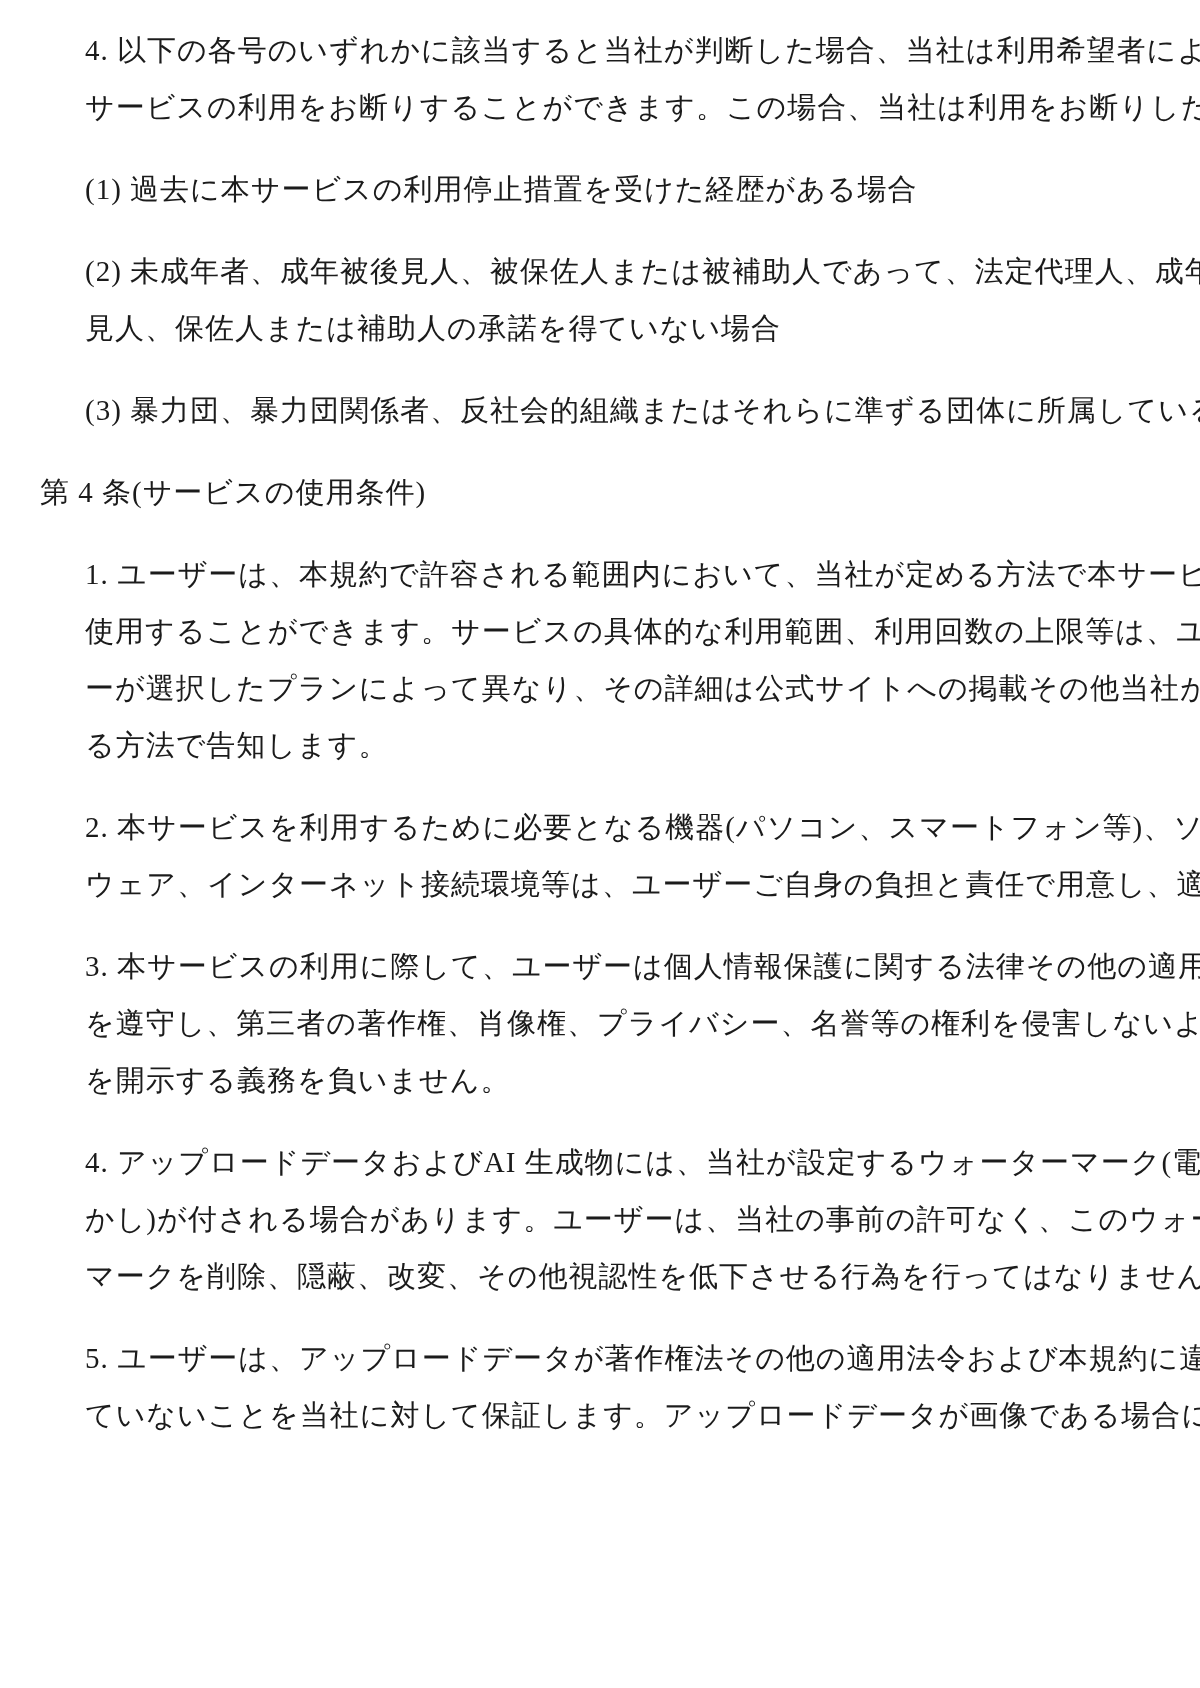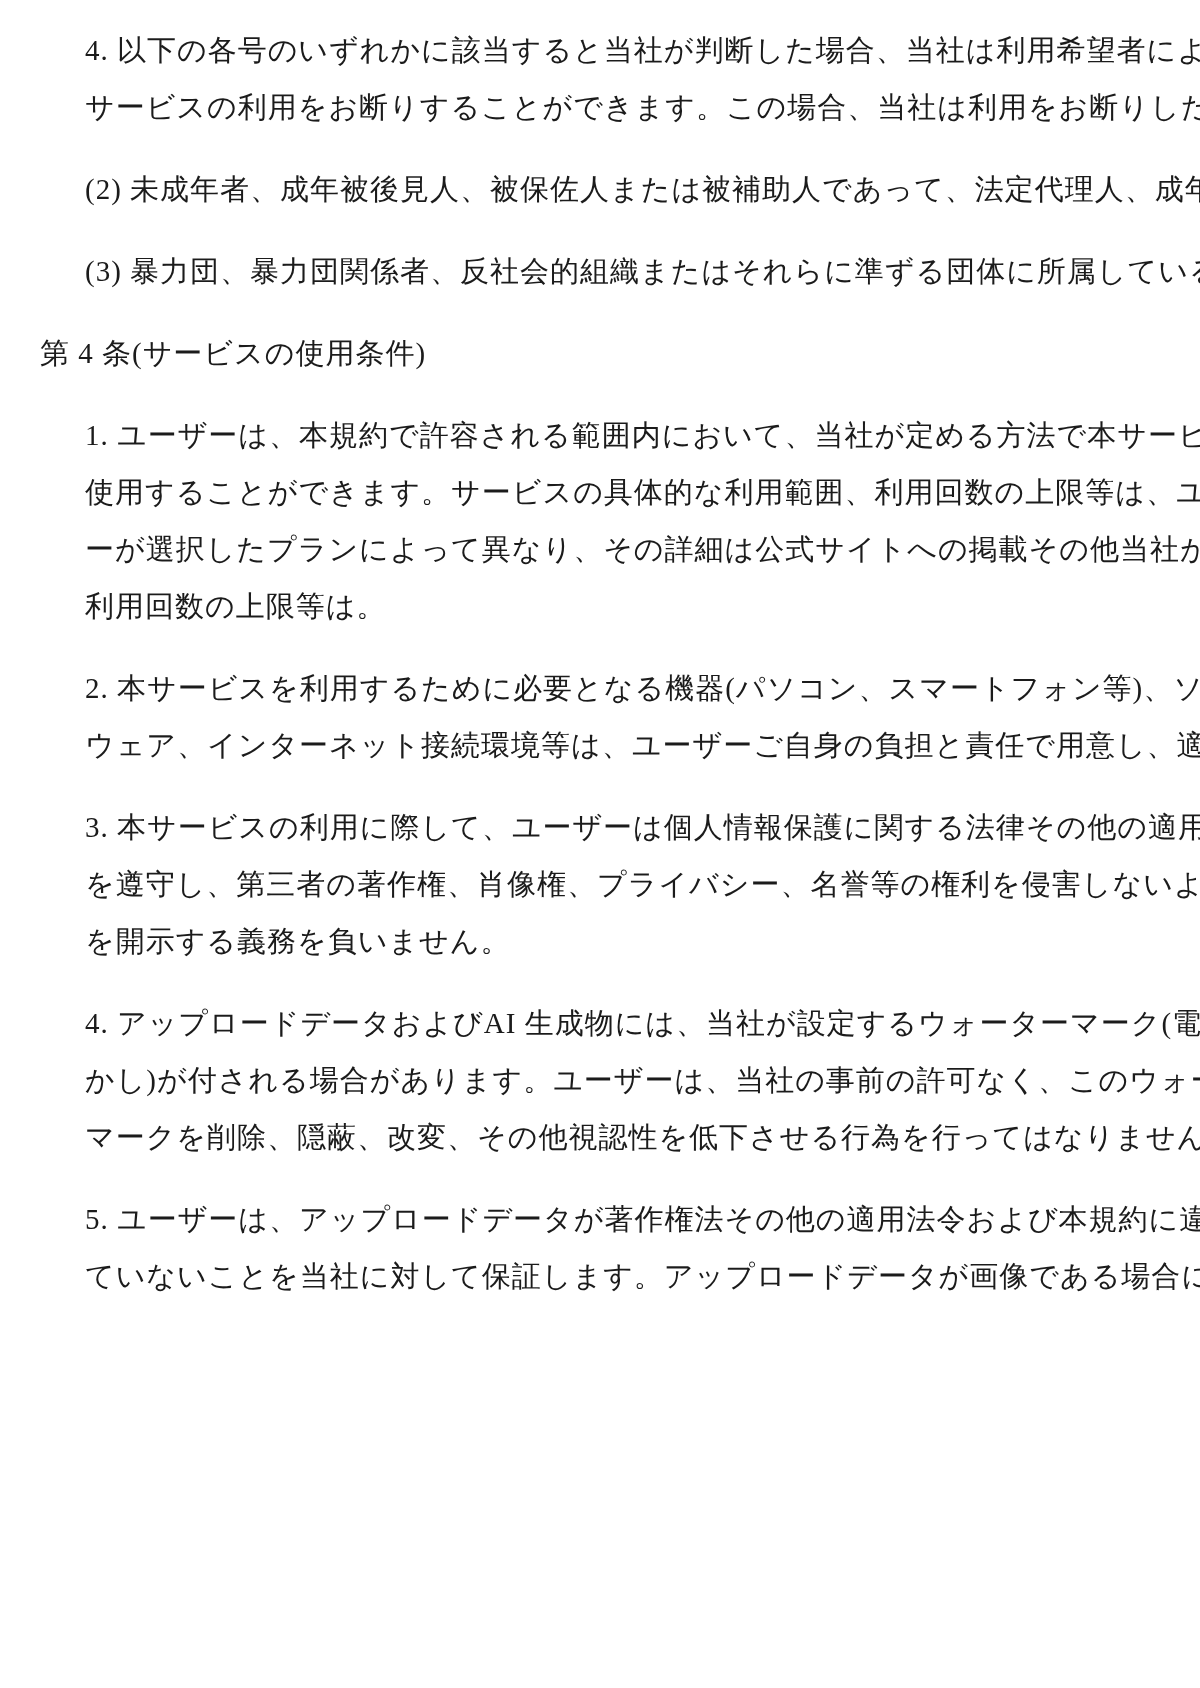--- a/index.html
+++ b/index.html
@@ -38,39 +38,43 @@
 </head>
 <body>
 
 <div class="page">
 
   <div class="block indent">
     <div class="line">4. 以下の各号のいずれかに該当すると当社が判断した場合、当社は利用希望者による本</div>
     <div class="line">サービスの利用をお断りすることができます。この場合、当社は利用をお断りした理由</div>
   </div>
 
+  <div class="block indent">
+    <div class="line">(1) 過去に本サービスの利用停止措置を受けた経歴がある場合</div>
+  </div>
 
   <div class="block indent">
     <div class="line">(2) 未成年者、成年被後見人、被保佐人または被補助人であって、法定代理人、成年後</div>
+    <div class="line">見人、保佐人または補助人の承諾を得ていない場合</div>
   </div>
 
   <div class="block indent">
     <div class="line">(3) 暴力団、暴力団関係者、反社会的組織またはそれらに準ずる団体に所属している、</div>
   </div>
 
 
   <div class="block heading">
     <div class="line">第 4 条(サービスの使用条件)</div>
   </div>
 
   <div class="block indent">
     <div class="line">1. ユーザーは、本規約で許容される範囲内において、当社が定める方法で本サービスを</div>
     <div class="line">使用することができます。サービスの具体的な利用範囲、利用回数の上限等は、ユーザ</div>
     <div class="line">ーが選択したプランによって異なり、その詳細は公式サイトへの掲載その他当社が定め</div>
-    <div class="line">利用回数の上限等は。</div>
+    <div class="line">る方法で告知します。</div>
   </div>
 
   <div class="block indent">
     <div class="line">2. 本サービスを利用するために必要となる機器(パソコン、スマートフォン等)、ソフト</div>
     <div class="line">ウェア、インターネット接続環境等は、ユーザーご自身の負担と責任で用意し、適切に</div>
   </div>
 
   <div class="block indent">
     <div class="line">3. 本サービスの利用に際して、ユーザーは個人情報保護に関する法律その他の適用法令</div>
     <div class="line">を遵守し、第三者の著作権、肖像権、プライバシー、名誉等の権利を侵害しないよう、</div>

